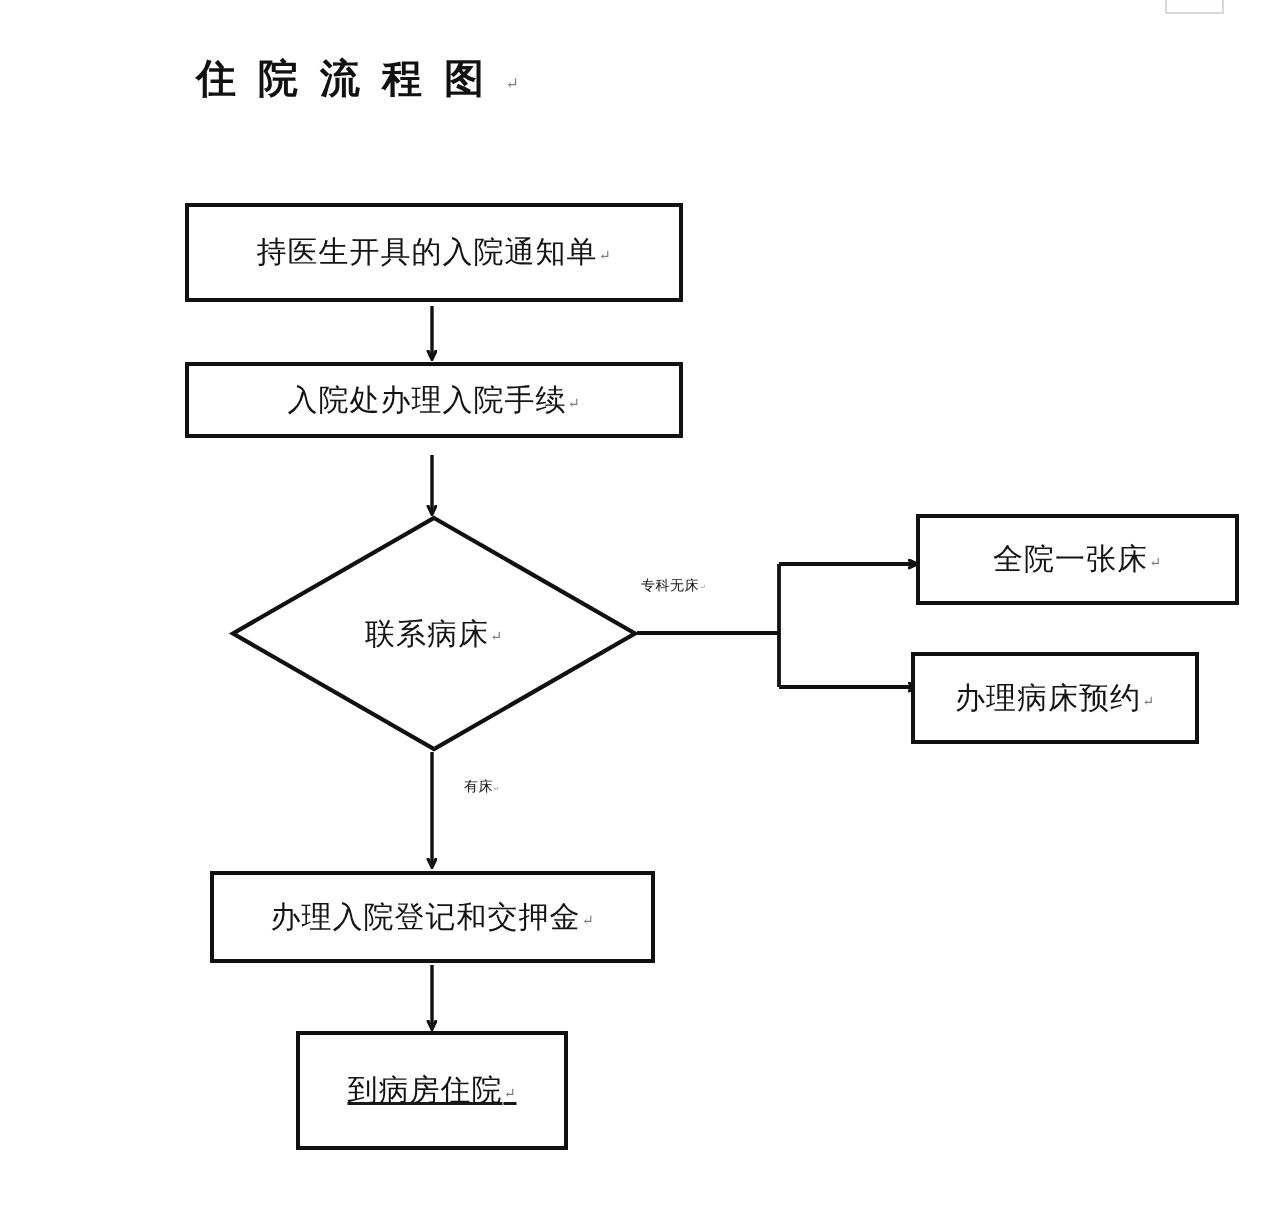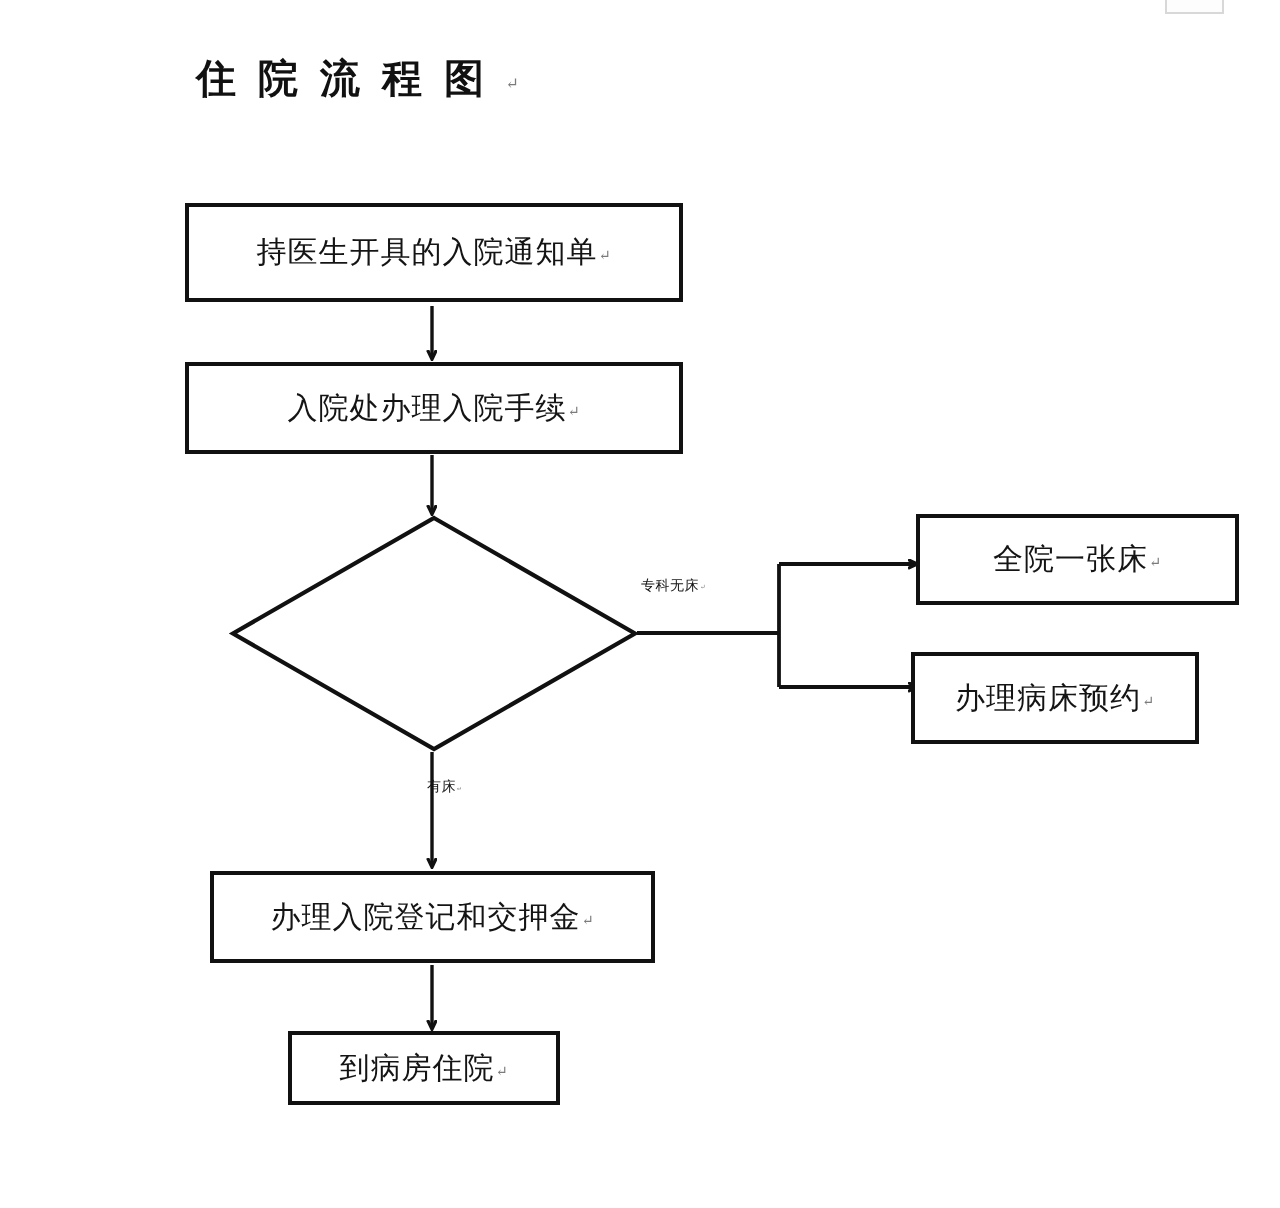--- a/index.html
+++ b/index.html
@@ -146,47 +146,48 @@
 
     <line x1="432" y1="752" x2="432" y2="866" stroke="#111111" stroke-width="3.4" marker-end="url(#arrowhead)"></line>
 
     <line x1="432" y1="965" x2="432" y2="1028" stroke="#111111" stroke-width="3.4" marker-end="url(#arrowhead)"></line>
   </svg>
 
   <div class="box" style="left:185px; top:203px; width:498px; height:99px;">
     <span class="box-label"><span>持医生开具的入院通知单</span><span class="node-pilcrow">↵</span></span>
   </div>
 
-  <div class="box" style="left:185px; top:362px; width:498px; height:92px;">
+  <div class="box" style="left:185px; top:362px; width:498px; height:76px;">
     <span class="box-label"><span>入院处办理入院手续</span><span class="node-pilcrow">↵</span></span>
   </div>
 
   <div class="diamond-wrap" style="left:230px; top:515px; width:408px; height:237px;">
     <svg width="408" height="237" viewBox="0 0 408 237" xmlns="http://www.w3.org/2000/svg">
       <polygon points="204,3 405,118.5 204,234 3,118.5" fill="#ffffff" stroke="#111111" stroke-width="4.2" stroke-linejoin="miter"></polygon>
     </svg>
+    <div class="diamond-label"><span>联系病床</span><span class="node-pilcrow">↵</span></div>
   </div>
 
   <div class="edge-label" style="left:641px; top:577px;">
     <span>专科无床</span><span class="node-pilcrow">↵</span>
   </div>
 
-  <div class="edge-label" style="left:427px; top:778px;font-family:Liberation Mono, monospace;">
+  <div class="edge-label" style="left:464px; top:778px;font-family:Liberation Mono, monospace;">
     <span>有床</span><span class="node-pilcrow">↵</span>
   </div>
 
   <div class="box" style="left:916px; top:514px; width:323px; height:91px;">
     <span class="box-label"><span>全院一张床</span><span class="node-pilcrow">↵</span></span>
   </div>
 
   <div class="box" style="left:911px; top:652px; width:288px; height:92px;">
     <span class="box-label"><span>办理病床预约</span><span class="node-pilcrow">↵</span></span>
   </div>
 
   <div class="box" style="left:210px; top:871px; width:445px; height:92px;">
     <span class="box-label"><span>办理入院登记和交押金</span><span class="node-pilcrow">↵</span></span>
   </div>
 
-  <div class="box" style="left:288px; top:1031px; width:272px; height:74px;">
+  <div class="box" style="left:296px; top:1031px; width:272px; height:119px;text-decoration:underline;">
     <span class="box-label"><span>到病房住院</span><span class="node-pilcrow">↵</span></span>
   </div>
 
 </div>
 
 </body></html>

